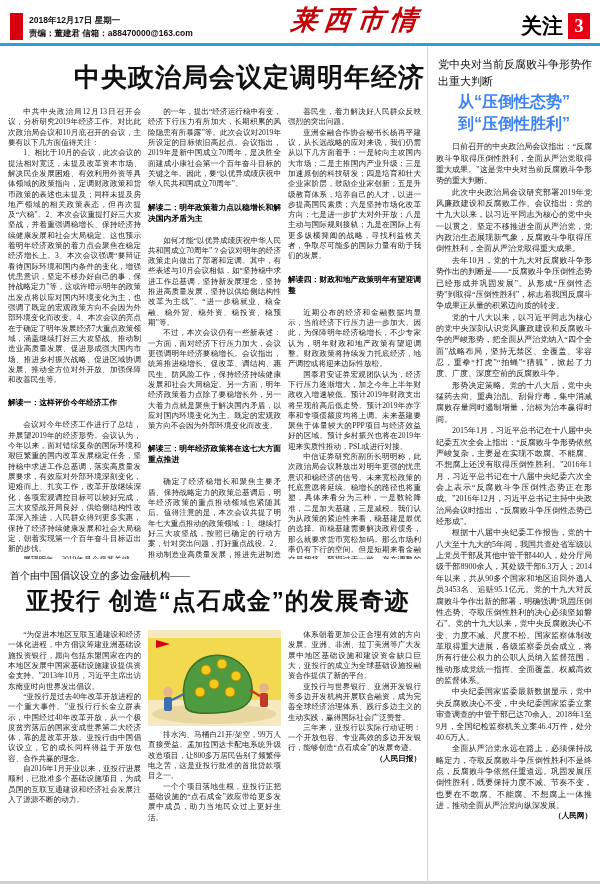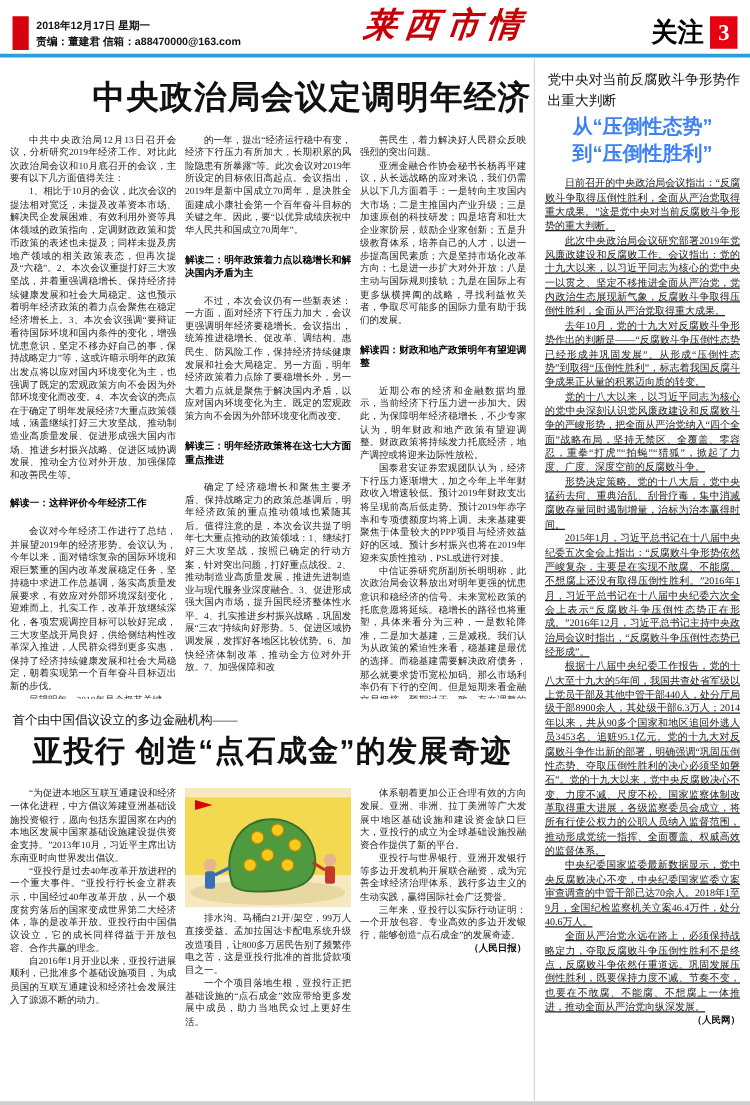--- a/index.html
+++ b/index.html
@@ -28,21 +28,21 @@
   .ncol { width:133px; height:452px; overflow:hidden; text-align:justify; }
   .ncol p.para, .right-zone p.para, .bcol p.para {
     font-size:7.6px; line-height:1.36; text-indent:2em; color:#222;
   }
   .ncol p.subhead, .bcol p.subhead { font-size:7.8px; font-weight:bold; font-family:"Liberation Sans", sans-serif; color:#000; margin:12px 0; text-indent:0; }
   p.source { font-size:7.6px; font-weight:bold; text-align:right; color:#000; }
   
   .r-kicker { font-size:11px; color:#111; line-height:1.5; text-align:left; margin:4px 0 2px 2px; }
   .r-headline { font-size:16px; font-weight:900; font-family:"Liberation Sans", sans-serif; text-align:center; line-height:1.35; color:#3b82f6; margin-bottom:7px; }
   .r-body { text-align:justify; height:720px; overflow:hidden; }
-  .right-zone p.para { font-size:8px; line-height:1.42;text-decoration:underline; }
+  .right-zone p.para { font-size:8px; line-height:1.42; }
   
   .bottom-article { margin-top:10px; }
   .b-kicker { font-size:10px; color:#111; margin:2px 0 2px 2px; }
   .b-headline { font-size:24px; font-weight:900; font-family:"Liberation Sans", sans-serif; color:#111; margin:2px 0 10px 18px; letter-spacing:1px; }
   .b-cols { display:flex; gap:7px;margin-top:13px; }
   .bcol { width:133px; height:212px; overflow:hidden; text-align:justify; }
   .illo { width:133px; height:96px; margin-bottom:4px; display:block; }
   .bottom-edge { position:absolute; left:0; bottom:0; width:600px; height:3px; background:#cfcfcf; }
 </style>
 </head>
@@ -74,20 +74,21 @@
         <div class="ncol">
             <p class="para">中共中央政治局12月13日召开会议，分析研究2019年经济工作。对比此次政治局会议和10月底召开的会议，主要有以下几方面值得关注：</p>
             <p class="para">1、相比于10月的会议，此次会议的提法相对宽泛，未提及改革资本市场、解决民企发展困难、有效利用外资等具体领域的政策指向，定调财政政策和货币政策的表述也未提及；同样未提及房地产领域的相关政策表态，但再次提及“六稳”。2、本次会议重提打好三大攻坚战，并着重强调稳增长、保持经济持续健康发展和社会大局稳定。这也预示着明年经济政策的着力点会聚焦在稳定经济增长上。3、本次会议强调“要辩证看待国际环境和国内条件的变化，增强忧患意识，坚定不移办好自己的事，保持战略定力”等，这或许暗示明年的政策出发点将以应对国内环境变化为主，也强调了既定的宏观政策方向不会因为外部环境变化而改变。4、本次会议的亮点在于确定了明年发展经济7大重点政策领域，涵盖继续打好三大攻坚战、推动制造业高质量发展、促进形成强大国内市场、推进乡村振兴战略、促进区域协调发展、推动全方位对外开放、加强保障和改善民生等。</p>
             <p class="subhead">解读一：这样评价今年经济工作</p>
             <p class="para">会议对今年经济工作进行了总结，并展望2019年的经济形势。会议认为，今年以来，面对错综复杂的国际环境和艰巨繁重的国内改革发展稳定任务，坚持稳中求进工作总基调，落实高质量发展要求，有效应对外部环境深刻变化，迎难而上、扎实工作，改革开放继续深化，各项宏观调控目标可以较好完成，三大攻坚战开局良好，供给侧结构性改革深入推进，人民群众得到更多实惠，保持了经济持续健康发展和社会大局稳定，朝着实现第一个百年奋斗目标迈出新的步伐。</p>
             <p class="para">展望明年，2019年是个极其关键</p>
           </div>
         <div class="ncol">
             <p class="para">的一年，提出“经济运行稳中有变，经济下行压力有所加大，长期积累的风险隐患有所暴露”等。此次会议对2019年所设定的目标依旧高起点。会议指出，2019年是新中国成立70周年，是决胜全面建成小康社会第一个百年奋斗目标的关键之年。因此，要“以优异成绩庆祝中华人民共和国成立70周年”。</p>
             <p class="subhead">解读二：明年政策着力点以稳增长和解决国内矛盾为主</p>
+            <p class="para">如何才能“以优异成绩庆祝中华人民共和国成立70周年”？会议对明年的经济政策走向做出了部署和定调。其中，有些表述与10月会议相似，如“坚持稳中求进工作总基调，坚持新发展理念，坚持推进高质量发展，坚持以供给侧结构性改革为主线”、“进一步稳就业、稳金融、稳外贸、稳外资、稳投资、稳预期”等。</p>
             <p class="para">不过，本次会议仍有一些新表述：一方面，面对经济下行压力加大，会议更强调明年经济要稳增长。会议指出，统筹推进稳增长、促改革、调结构、惠民生、防风险工作，保持经济持续健康发展和社会大局稳定。另一方面，明年经济政策着力点除了要稳增长外，另一大着力点就是聚焦于解决国内矛盾，以应对国内环境变化为主。既定的宏观政策方向不会因为外部环境变化而改变。</p>
             <p class="subhead">解读三：明年经济政策将在这七大方面重点推进</p>
             <p class="para">确定了经济稳增长和聚焦主要矛盾、保持战略定力的政策总基调后，明年经济政策的重点推动领域也紧随其后。值得注意的是，本次会议共提了明年七大重点推动的政策领域：1、继续打好三大攻坚战，按照已确定的行动方案，针对突出问题，打好重点战役。2、推动制造业高质量发展，推进先进制造业与现代服务业深度融合。3、促进形成强大国内市场，提升国民经济整体性水平。4、扎实推进乡村振兴战略，巩固发展“三农”持续向好形势。5、促进区域协调发展，发挥好各地区比较优势。6、加快经济体制改革，推动全方位对外开放。7、加强保障和改</p>
           </div>
         <div class="ncol">
             <p class="para">善民生，着力解决好人民群众反映强烈的突出问题。</p>
             <p class="para">亚洲金融合作协会秘书长杨再平建议，从长远战略的应对来说，我们仍需从以下几方面着手：一是转向主攻国内大市场；二是主推国内产业升级；三是加速原创的科技研发；四是培育和壮大企业家阶层，鼓励企业家创新；五是升级教育体系，培养自己的人才，以进一步提高国民素质；六是坚持市场化改革方向；七是进一步扩大对外开放；八是主动与国际规则接轨；九是在国际上有更多纵横捭阖的战略，寻找利益攸关者，争取尽可能多的国际力量有助于我们的发展。</p>
             <p class="subhead">解读四：财政和地产政策明年有望迎调整</p>
             <p class="para">近期公布的经济和金融数据均显示，当前经济下行压力进一步加大。因此，为保障明年经济稳增长，不少专家认为，明年财政和地产政策有望迎调整。财政政策将持续发力托底经济，地产调控或将迎来边际性放松。</p>
             <p class="para">国泰君安证券宏观团队认为，经济下行压力逐渐增大，加之今年上半年财政收入增速较低。预计2019年财政支出将呈现前高后低走势。预计2019年赤字率和专项债额度均将上调。未来基建要聚焦于体量较大的PPP项目与经济效益好的区域。预计乡村振兴也将在2019年迎来实质性推动，PSL或进行对接。</p>

